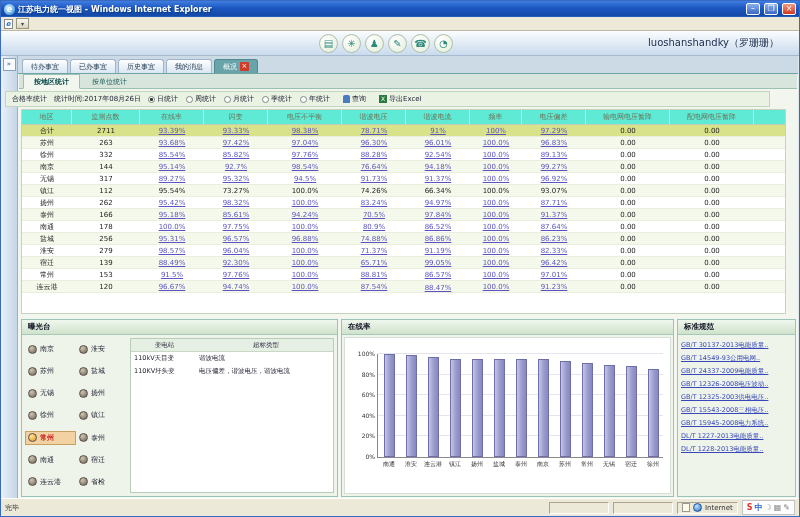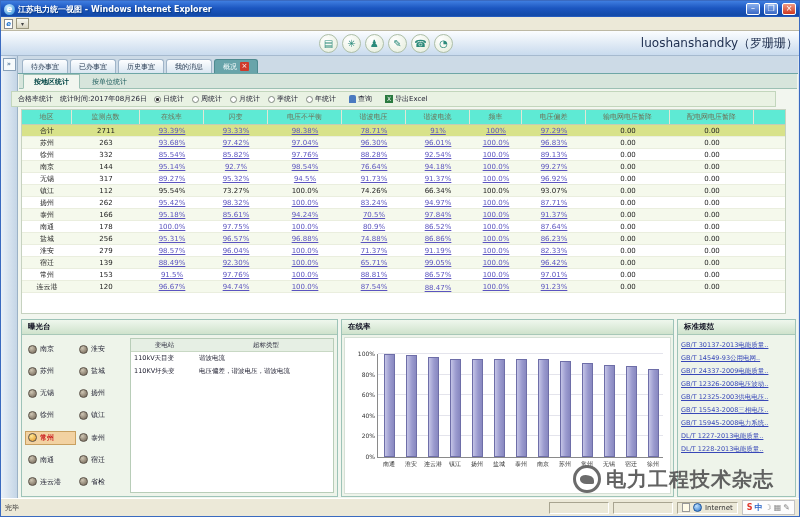--- a/index.html
+++ b/index.html
@@ -25,21 +25,21 @@
   .addr-url{flex:1;white-space:nowrap;overflow:hidden}
   .addr-dd{width:13px;height:11px;background:linear-gradient(#f8f8f0,#d8d4c0);border:1px solid #9a967e;
     font-size:6px;line-height:10px;text-align:center;color:#444}
 
   
   .toolbar{position:absolute;left:0;top:30px;right:0;height:25px;display:flex;align-items:center;gap:4px;
     padding-left:318px;background:linear-gradient(#fbfdff,#dde8f4 60%,#c9dbee);border-bottom:1px solid #a6bacf}
   .roundbtn{width:19px;height:19px;border-radius:50%;border:1px solid #aebfa8;flex:0 0 auto;
     background:radial-gradient(circle at 35% 30%,#ffffff,#e3ecd9);color:#2b8a7a;font-size:10px;
     display:flex;align-items:center;justify-content:center}
-  .user{margin-left:auto;padding-right:1px;font-size:12px;color:#203050;white-space:nowrap}
+  .user{margin-left:auto;padding-right:20px;font-size:10px;color:#203050;white-space:nowrap}
 
   
   .leftstrip{position:absolute;left:0;top:55px;width:17px;bottom:18px;
     background:linear-gradient(90deg,#eaf1f8,#c4d5e6);border-right:1px solid #9cb2c6}
   .expandbtn{width:13px;height:13px;margin:2px auto;background:#f6fafc;border:1px solid #88a0b8;
     font-size:7px;line-height:11px;text-align:center;color:#35608a}
 
   
   .tabsrow{position:absolute;left:17px;top:55px;right:1px;height:17px;background:#ccdae6;
     display:flex;align-items:flex-end;gap:2px;padding:0 0 0 4px}
@@ -49,21 +49,21 @@
   .tab-close{width:9px;height:9px;background:#cf3a2a;color:#fff;font-size:7px;line-height:8px;text-align:center;border-radius:1px}
 
   
   .frame{position:absolute;left:17px;top:72px;right:1px;bottom:18px;background:#f2f6ef;border-top:1px solid #6ea6a6}
 
   .subtabs{position:absolute;left:18px;top:73px;right:2px;height:15px;display:flex;gap:2px;padding-left:4px;
     background:#d7e5dc;border-bottom:1px solid #9cc0b4}
   .subtab{height:15px;display:flex;align-items:center;padding:0 10px;font-size:7px;color:#1a5a5a}
   .subtab.active{background:#f2f6ef;border:1px solid #9cc0b4;border-bottom:1px solid #f2f6ef;font-weight:bold;color:#044}
 
-  .filterbar{position:absolute;left:10px;top:90px;width:765px;height:16px;background:#e9f2e3;
+  .filterbar{position:absolute;left:4px;top:90px;width:765px;height:16px;background:#e9f2e3;
     border:1px solid #c2d6bc;display:flex;align-items:center;gap:7px;padding:0 6px;font-size:7px;color:#223}
   .radio{display:flex;align-items:center;gap:2px}
   .radio-dot{width:7px;height:7px;border-radius:50%;border:1px solid #808880;background:#fff}
   .radio-dot.sel{background:radial-gradient(#333 38%,#fff 46%)}
   .fbtn{display:flex;align-items:center;gap:2px;margin-left:6px}
   .icon-person{width:7px;height:8px;background:#4a7ac0;border-radius:2px 2px 0 0}
   .icon-xls{width:8px;height:8px;background:#2a7a40;color:#fff;font-size:6px;line-height:8px;text-align:center}
 
   
   .gtable{position:absolute;left:20px;top:108px;width:765px;height:205px;background:#fff;border:1px solid #c6d2c0}
@@ -735,24 +735,20 @@
         <div class="stdlink">GB/T 24337-2009电能质量..</div>
         <div class="stdlink">GB/T 12326-2008电压波动..</div>
         <div class="stdlink">GB/T 12325-2003供电电压..</div>
         <div class="stdlink">GB/T 15543-2008三相电压..</div>
         <div class="stdlink">GB/T 15945-2008电力系统..</div>
         <div class="stdlink">DL/T 1227-2013电能质量..</div>
         <div class="stdlink">DL/T 1228-2013电能质量..</div>
       </div>
   </div>
 
-  <div class="watermark">
-    <span class="wm-logo"></span>
-    <span class="wm-text">电力工程技术杂志</span>
-  </div>
 
   <div class="statusbar">
     <span class="st-left">完毕</span>
     <span class="st-cell"></span>
     <span class="st-cell"></span>
     <div class="inet">
       <span class="doc-ic"></span>
       <span class="globe"></span>
       <span>Internet</span>
     </div>

